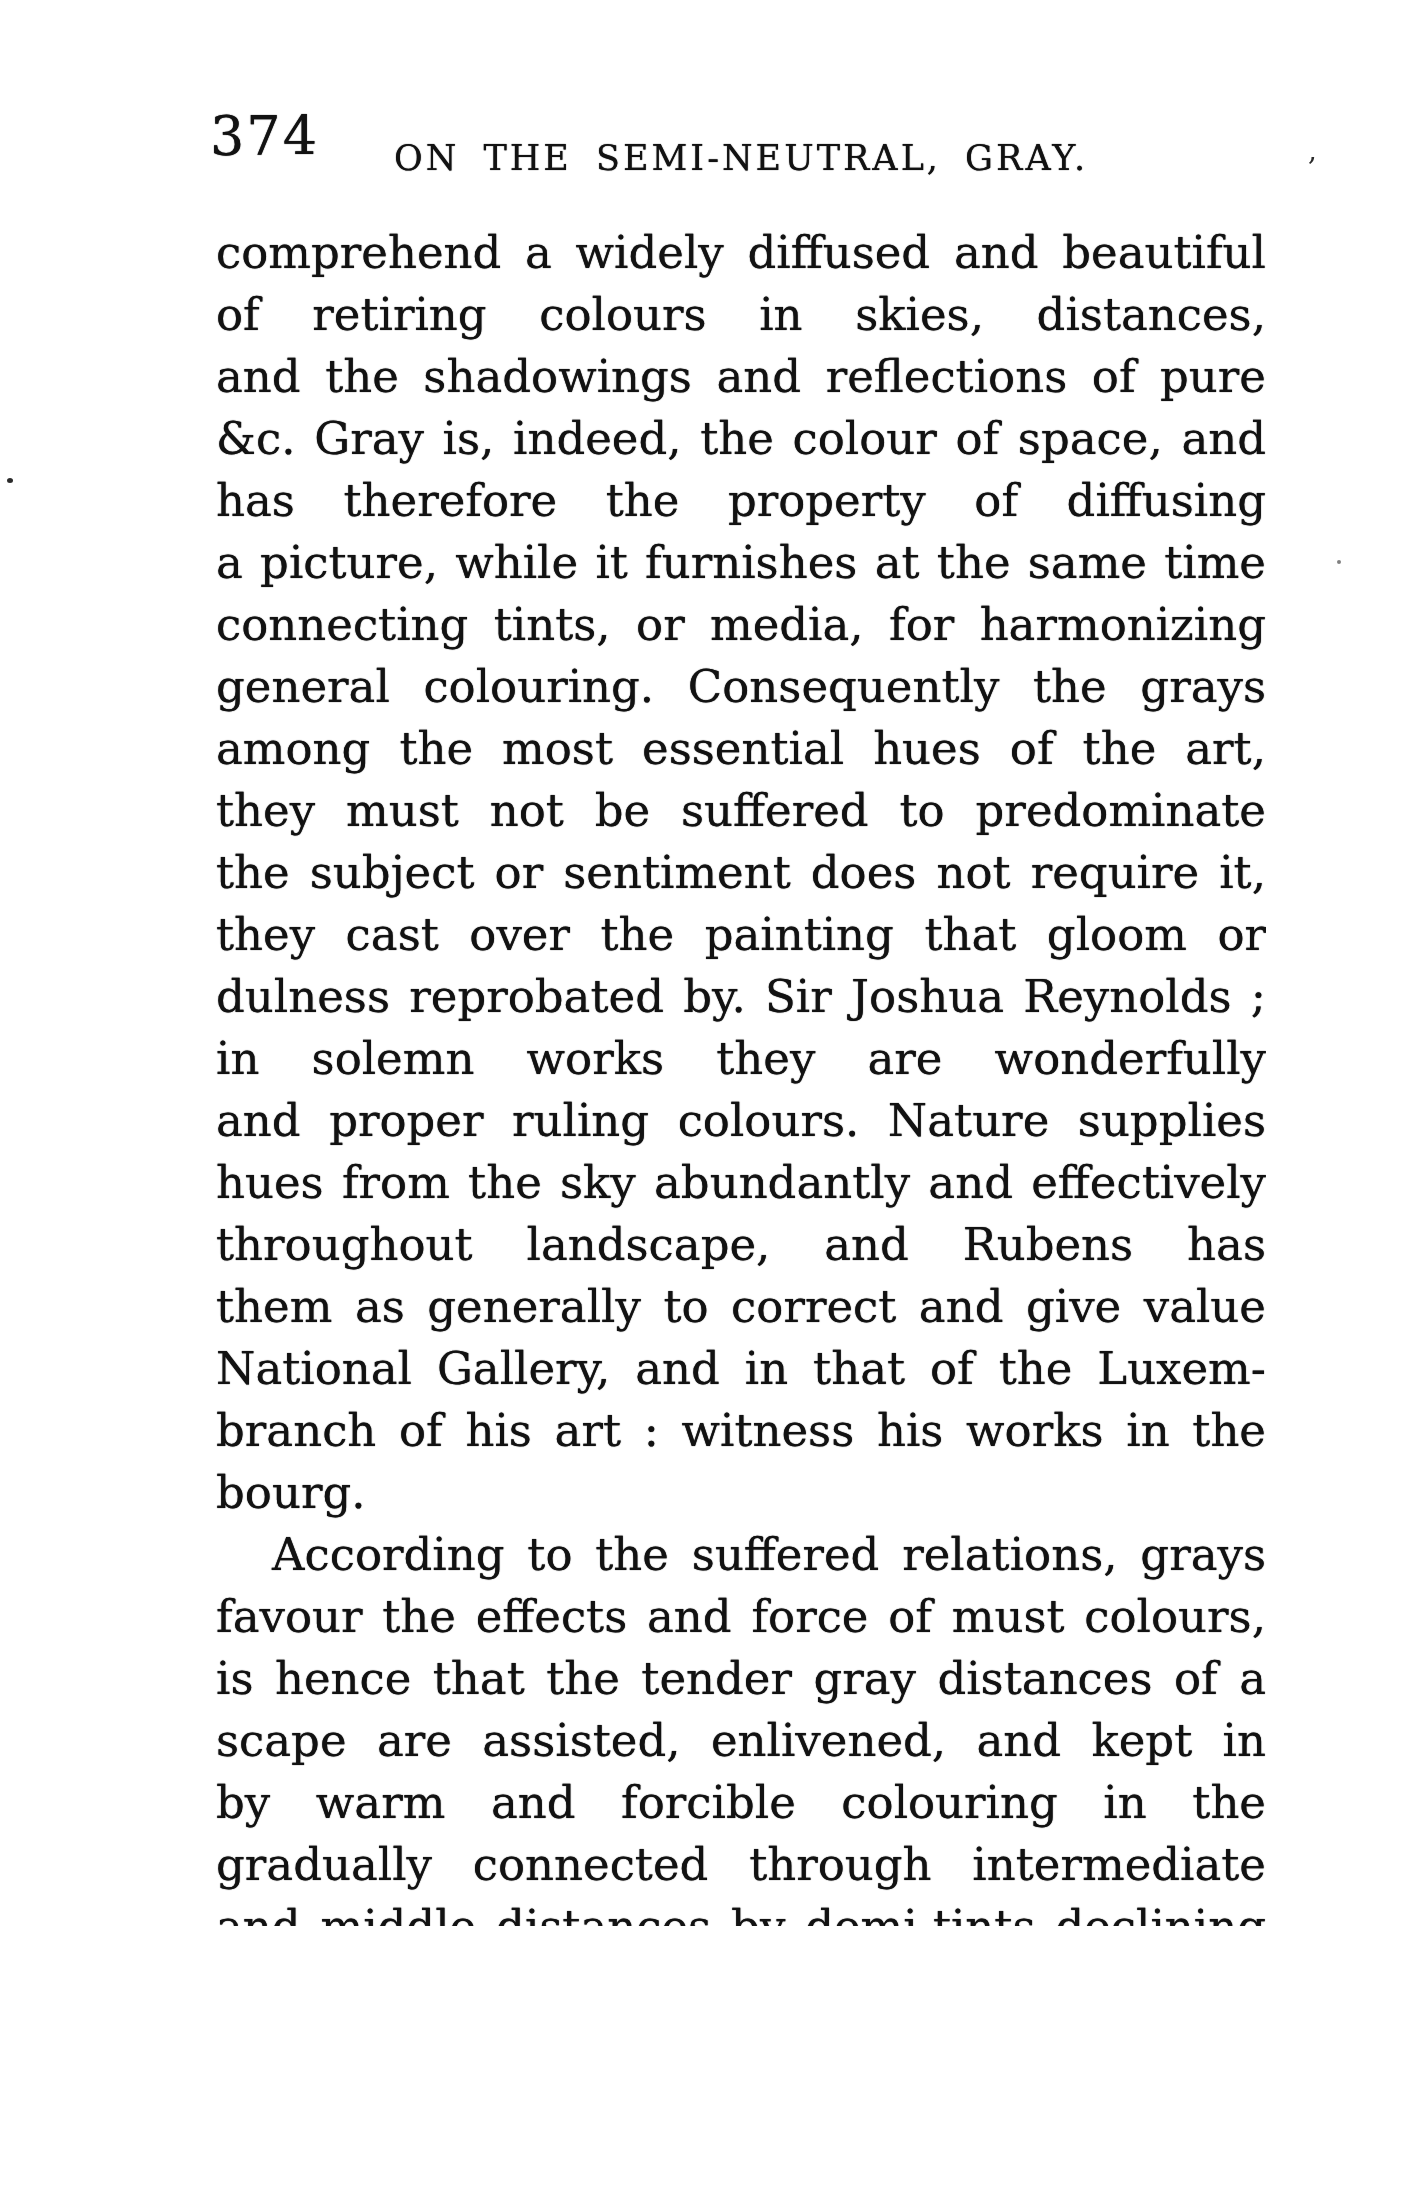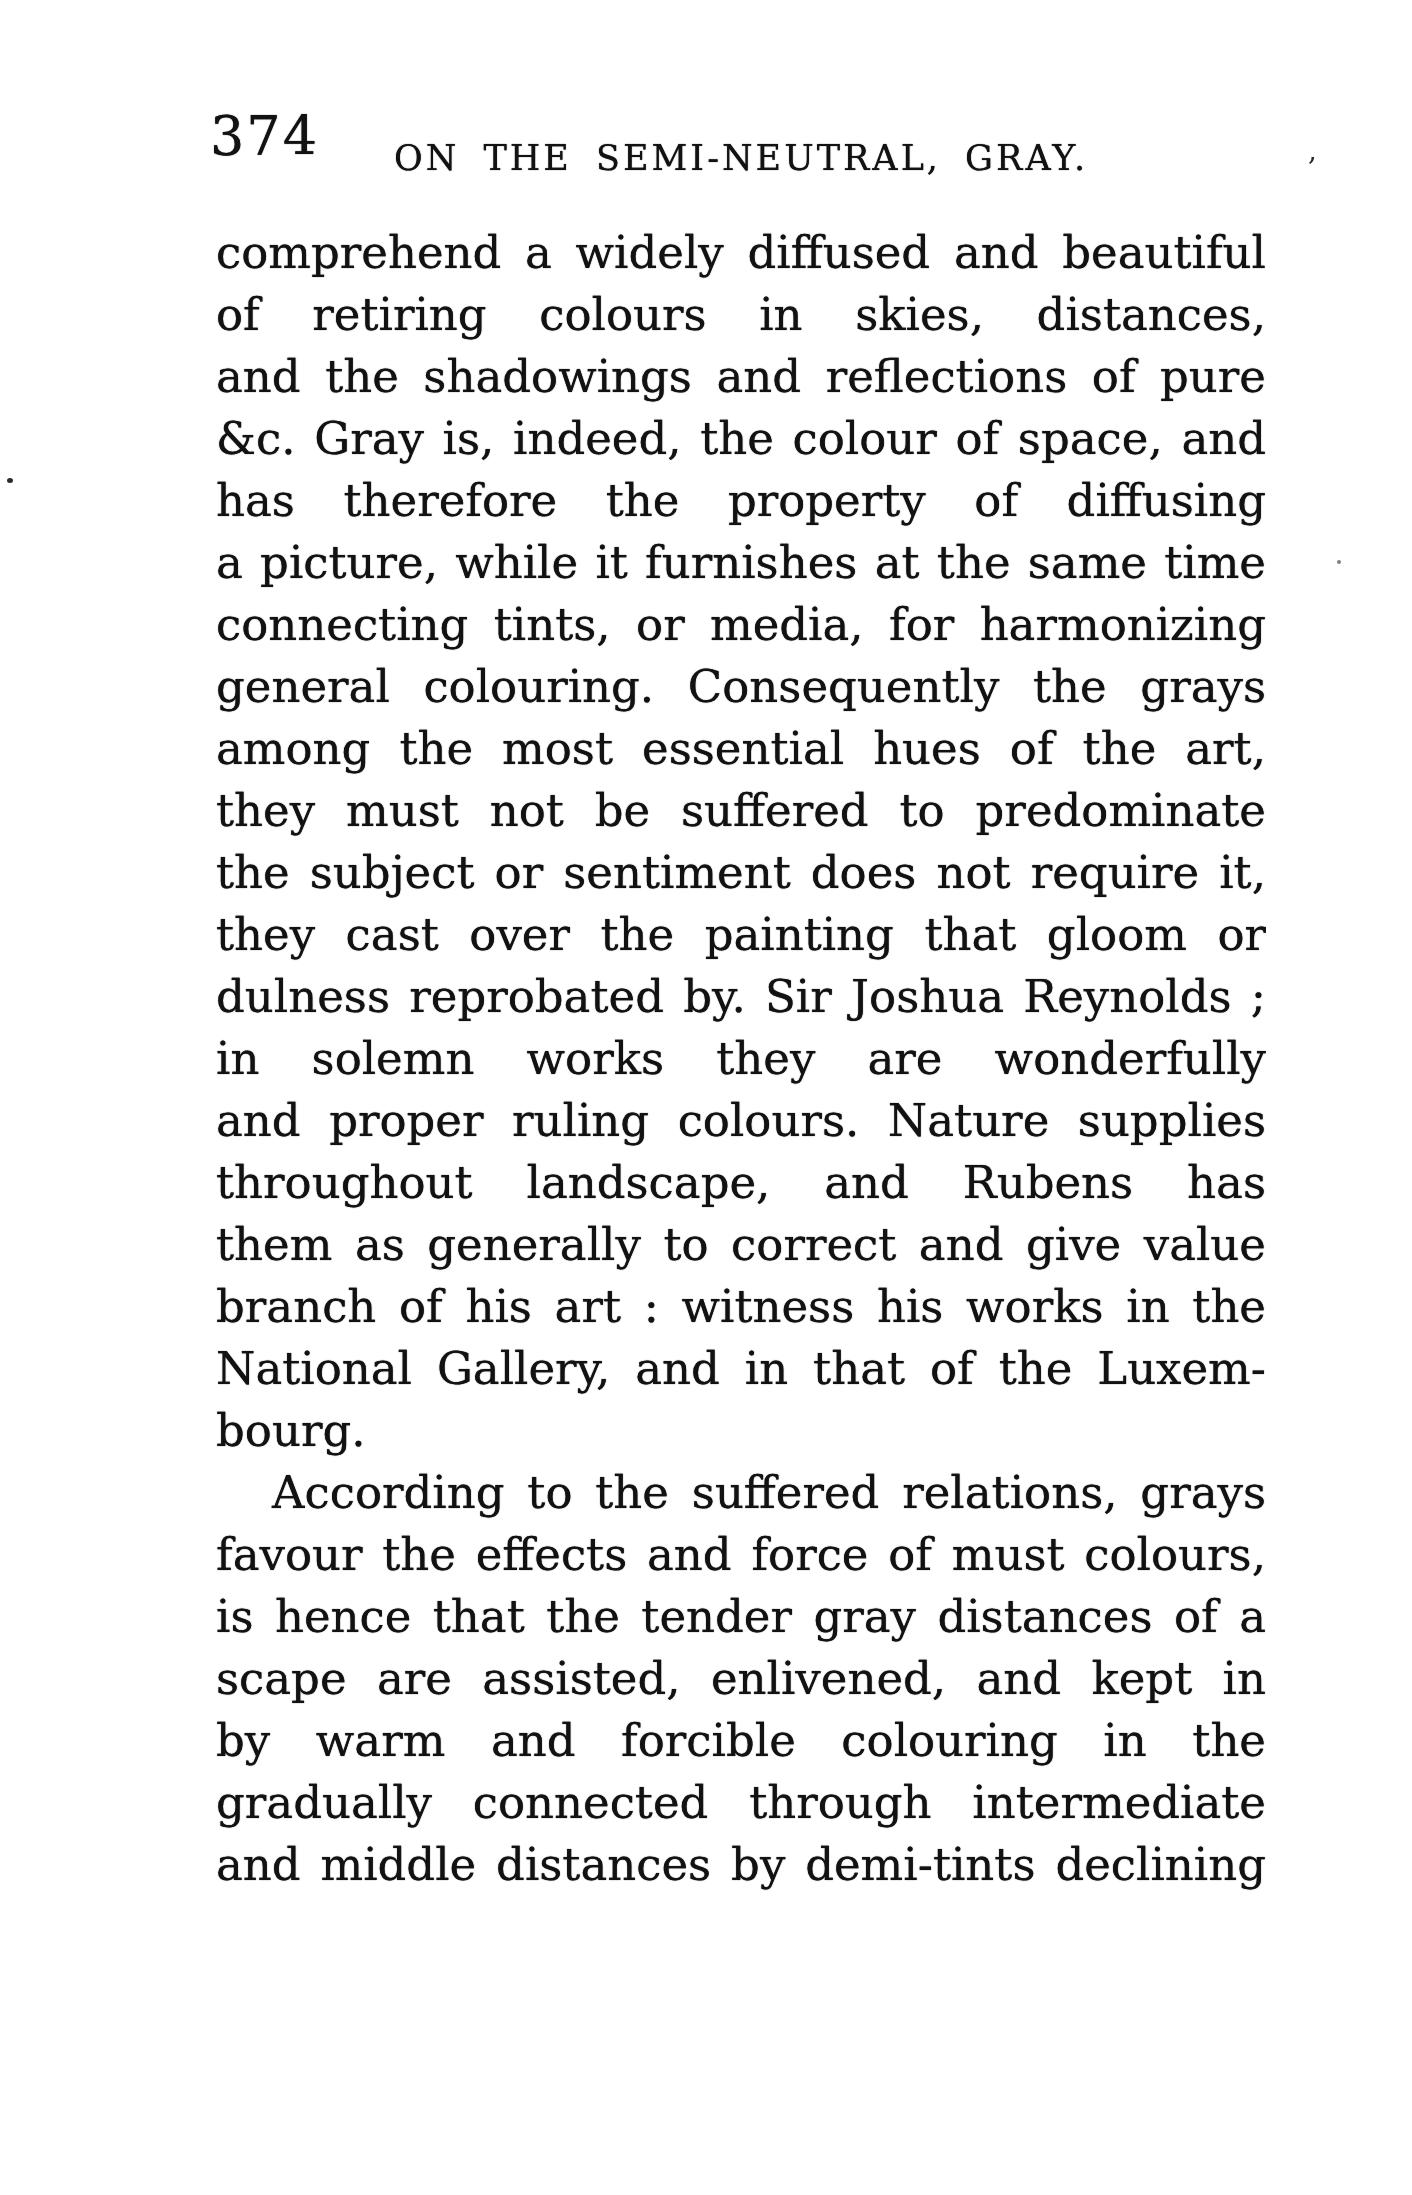--- a/index.html
+++ b/index.html
@@ -110,24 +110,25 @@
       <div class="line">a picture, while it furnishes at the same time good</div>
       <div class="line">connecting tints, or media, for harmonizing the</div>
       <div class="line">general colouring. Consequently the grays are</div>
       <div class="line">among the most essential hues of the art, though</div>
       <div class="line">they must not be suffered to predominate where</div>
       <div class="line">the subject or sentiment does not require it, lest</div>
       <div class="line">they cast over the painting that gloom or leaden</div>
       <div class="line">dulness reprobated by. Sir Joshua Reynolds ; yet</div>
       <div class="line">in solemn works they are wonderfully effective,</div>
       <div class="line">and proper ruling colours. Nature supplies these</div>
+      <div class="line">hues from the sky abundantly and effectively</div>
       <div class="line">throughout landscape, and Rubens has employed</div>
       <div class="line">them as generally to correct and give value to his</div>
+      <div class="line">National Gallery, and in that of the Luxem-</div>
       <div class="line">branch of his art : witness his works in the</div>
-      <div class="line">National Gallery, and in that of the Luxem-</div>
       <div class="line short">bourg.</div>
     </div>
 
     <div>
       <div class="line indent">According to the suffered relations, grays</div>
       <div class="line">favour the effects and force of must colours,</div>
       <div class="line">is hence that the tender gray distances of a land-</div>
       <div class="line">scape are assisted, enlivened, and kept in place</div>
       <div class="line">by warm and forcible colouring in the foreground,</div>
       <div class="line">gradually connected through intermediate objects</div>

